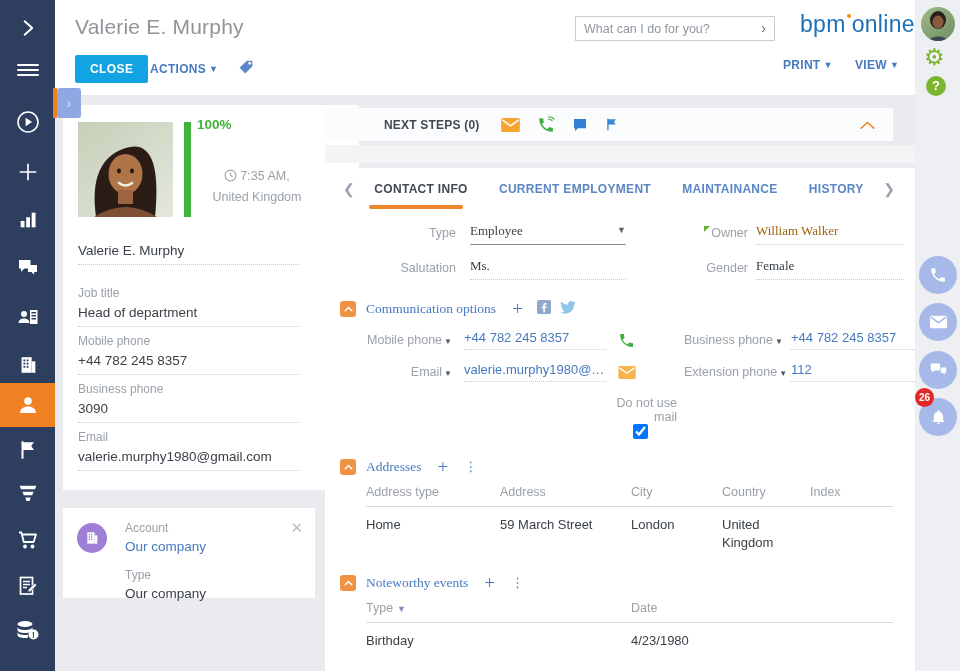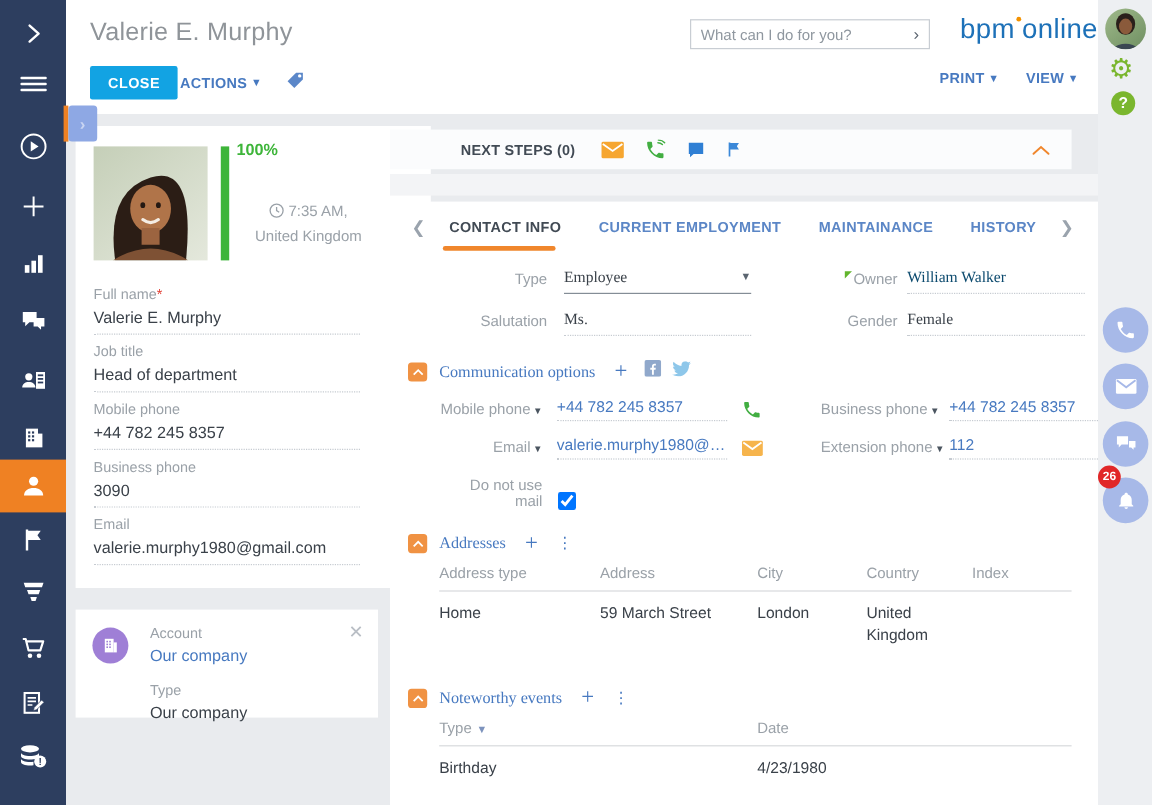--- a/index.html
+++ b/index.html
@@ -83,36 +83,36 @@
   .tab.active { color:#414a54; }
   .tab-underline { position:absolute; left:44px; top:37px; width:94px; height:4px; background:#f0862c; border-radius:2px; }
 
   .form-row { display:flex; align-items:flex-start; margin-top:13px; }
   .flabel { font-size:12.5px; color:#9aa1a8; text-align:right; padding-top:3px; }
   .flabel.l1 { width:131px; } .flabel.l2 { width:110px; margin-left:12px; }
   .fval { font-size:13px; color:#3a4149; padding-bottom:5px;font-family:Liberation Serif, serif; }
   .fval.v1 { width:156px; margin-left:14px; } .fval.v2 { width:148px; margin-left:8px; }
   .u-dot { border-bottom:1px dotted #c6cbd1; } .u-solid { border-bottom:1px solid #848d96; }
   .fval .dd-caret { float:right; font-size:9px; color:#5b6570; margin-top:2px; cursor:pointer; }
-  .link { color:#0c4a6e; cursor:pointer; }
+  .link { color:#a16207; cursor:pointer; }
   .owner-mark { display:inline-block; width:0; height:0; border-top:6px solid #62b52d; border-right:6px solid transparent; vertical-align:top; margin-right:1px; }
 
   .section-header { display:flex; align-items:center; margin:20px 0 0 15px;font-family:Liberation Serif, serif; }
   .sec-toggle { width:16px; height:16px; border-radius:3px; background:#f09243; display:flex; align-items:center; justify-content:center; cursor:pointer; }
   .sec-title { margin-left:10px; font-size:13.5px; color:#4779c0; cursor:pointer; }
   .sec-add { margin-left:16px; font-size:19px; font-weight:300; color:#4779c0; line-height:14px; cursor:pointer; }
   .sec-menu { margin-left:16px; font-size:13px; color:#4779c0; cursor:pointer; letter-spacing:0; }
   .sec-sm { display:flex; gap:9px; margin-left:14px; align-items:center; }
 
   .comm-grid { margin:12px 0 0 41px; display:grid; grid-template-columns:86px 142px 54px 95px 142px 26px; column-gap:12px; row-gap:12px; align-items:center; }
   .clabel { font-size:12.5px; color:#9aa1a8; text-align:right; cursor:pointer; white-space:nowrap; }
   .clabel .dd-caret { font-size:8px; color:#4b5560; margin-left:2px; }
   .cval { font-size:13px; color:#4779c0; border-bottom:1px dotted #c6cbd1; padding-bottom:4px; white-space:nowrap; overflow:hidden; cursor:text; }
   .cicon { display:flex; cursor:pointer; }
-  .chk-row { display:flex; align-items:flex-end; margin:14px 0 0 41px; }
+  .chk-row { display:flex; align-items:center; margin:14px 0 0 41px;flex-direction:column; }
   .chk-label { font-size:12.5px; color:#9aa1a8; width:86px; text-align:right; margin-right:13px; }
   .chk-row input { width:15px; height:15px; cursor:pointer; }
 
   .tbl { margin:10px 22px 0 41px; }
   .tbl-head, .tbl-row { display:grid; }
   .addr-cols { grid-template-columns:134px 131px 91px 88px 1fr; }
   .note-cols { grid-template-columns:265px 1fr; }
   .tbl-head { border-bottom:1px solid #d7dadd; padding-bottom:7px; }
   .th { font-size:12.5px; color:#9aa1a8; }
   .th .sort { color:#7d93bd; font-size:9px; margin-left:4px; }
@@ -303,21 +303,20 @@
     <div class="completeness-bar"></div>
     <div class="completeness-label">100%</div>
     <div class="local-time">
       <span class="clock-icon"><svg width="13" height="13" viewBox="0 0 24 24">
             <circle cx="12" cy="12" r="10" fill="none" stroke="#9aa1a8" stroke-width="2"></circle>
             <path d="M12 6.5V12l4 2.5" fill="none" stroke="#9aa1a8" stroke-width="2"></path>
           </svg></span><span>7:35 AM, United Kingdom</span>
     </div>
 
     <div class="pfield" style="top:133px;">
-      <div class="lbl"><span>Full name</span><span class="req">*</span></div>
       <div class="val">Valerie E. Murphy</div>
     </div>
     <div class="pfield" style="top:181px;">
       <div class="lbl">Job title</div>
       <div class="val">Head of department</div>
     </div>
     <div class="pfield" style="top:229px;">
       <div class="lbl">Mobile phone</div>
       <div class="val">+44 782 245 8357</div>
     </div>
@@ -488,21 +487,21 @@
       </div>
       <div class="tbl-row addr-cols">
         <span class="td">Home</span>
         <span class="td">59 March Street</span>
         <span class="td">London</span>
         <span class="td" style="max-width:70px;">United Kingdom</span>
         <span class="td"></span>
       </div>
     </div>
 
-    <div class="section-header" style="margin-top:37px;">
+    <div class="section-header" style="margin-top:24px;">
       <span class="sec-toggle">
           <svg width="9" height="6" viewBox="0 0 12 8">
             <path d="M1 7l5-5 5 5" fill="none" stroke="#fff" stroke-width="2"></path>
           </svg>
         </span>
       <span class="sec-title">Noteworthy events</span>
       <span class="sec-add">+</span>
       <span class="sec-menu">⋮</span>
     </div>
     <div class="tbl">

